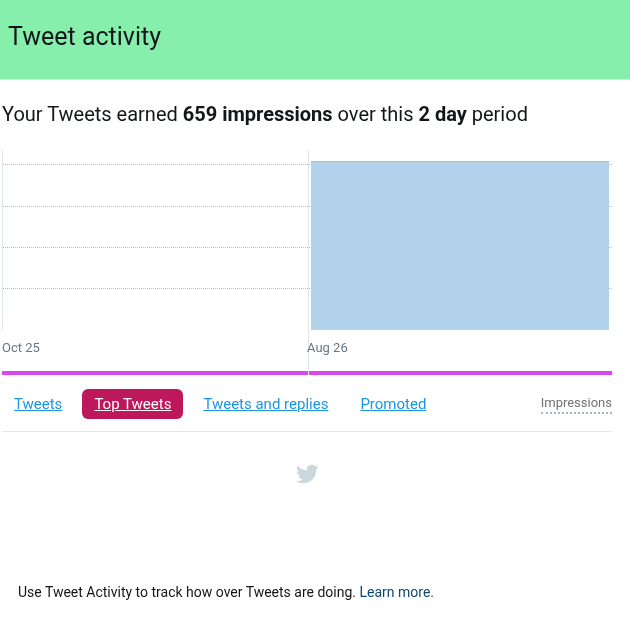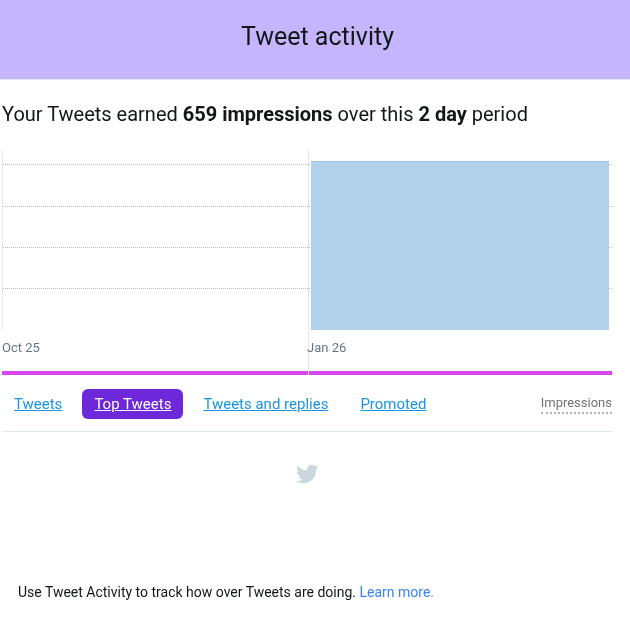--- a/index.html
+++ b/index.html
@@ -4,24 +4,23 @@
   <style>
     * { box-sizing: border-box; margin: 0; padding: 0; }
     body {
       width: 630px;
       height: 630px;
       font-family: -apple-system, BlinkMacSystemFont, "Segoe UI", Roboto, Helvetica, Arial, sans-serif;
       color: #14171a;
       background: #fff;
     }
     .header {
-      background: #c4b5fd;
+      background: #86efac;
       border-bottom: 1px solid #e1e8ed;
-      padding: 22px 18px 28px 23px;
-      text-align: center;
+      padding: 22px 18px 28px 8px;
     }
     .header h1 {
       font-size: 25px;
       font-weight: 400;
       color: #14171a;
     }
     .main {
       padding: 22px 18px 0 2px;
     }
     .earned-line {
@@ -78,21 +77,21 @@
     .tab {
       font-size: 15px;
       color: #1b95e0;
       padding: 6px 12px;
       border-radius: 6px;
       margin-right: 8px;
       cursor: pointer;
       text-decoration: underline;
     }
     .tab.active {
-      background: #6d28d9;
+      background: #be185d;
       color: #fff;
     }
     .metric-label {
       margin-left: auto;
       font-size: 13px;
       color: #737373;
       border-bottom: 2px dotted #aab8c2;
       padding-bottom: 2px;
       cursor: default;
     }
@@ -103,21 +102,21 @@
     }
     .bird-row svg { fill: #ccd6dd; }
     .footer {
       position: absolute;
       left: 18px;
       bottom: 30px;
       font-size: 14px;
       color: #14171a;
     }
     .footer a {
-      color: #3b82f6;
+      color: #0c4a6e;
       text-decoration: none;
       cursor: pointer;
     }
   </style>
 </head>
 <body>
 
 <div class="header">
   <h1>Tweet activity</h1>
 </div>
@@ -132,21 +131,21 @@
     <div class="chart-plot" id="chart-plot">
         <div class="grid-line" style="bottom: 41.1429px;"></div>
         <div class="grid-line" style="bottom: 82.2857px;"></div>
         <div class="grid-line" style="bottom: 123.429px;"></div>
         <div class="grid-line" style="bottom: 164.571px;"></div>
         <div class="x-sep" style="left: 50%;"></div>
         <div class="bar" style="left: calc(50% + 3px); width: calc(50% - 6px); height: 169.457px;"></div>
       </div>
     <div class="x-labels" id="x-labels">
         <div class="x-label" style="left: 0%;">Oct 25</div>
-        <div class="x-label" style="left: 50%;">Jan 26</div>
+        <div class="x-label" style="left: 50%;">Aug 26</div>
       </div>
   </div>
 
   <div class="tabs-row">
     <div class="tab">Tweets</div>
     <div class="tab active">Top Tweets</div>
     <div class="tab">Tweets and replies</div>
     <div class="tab">Promoted</div>
     <div class="metric-label">Impressions</div>
   </div>

